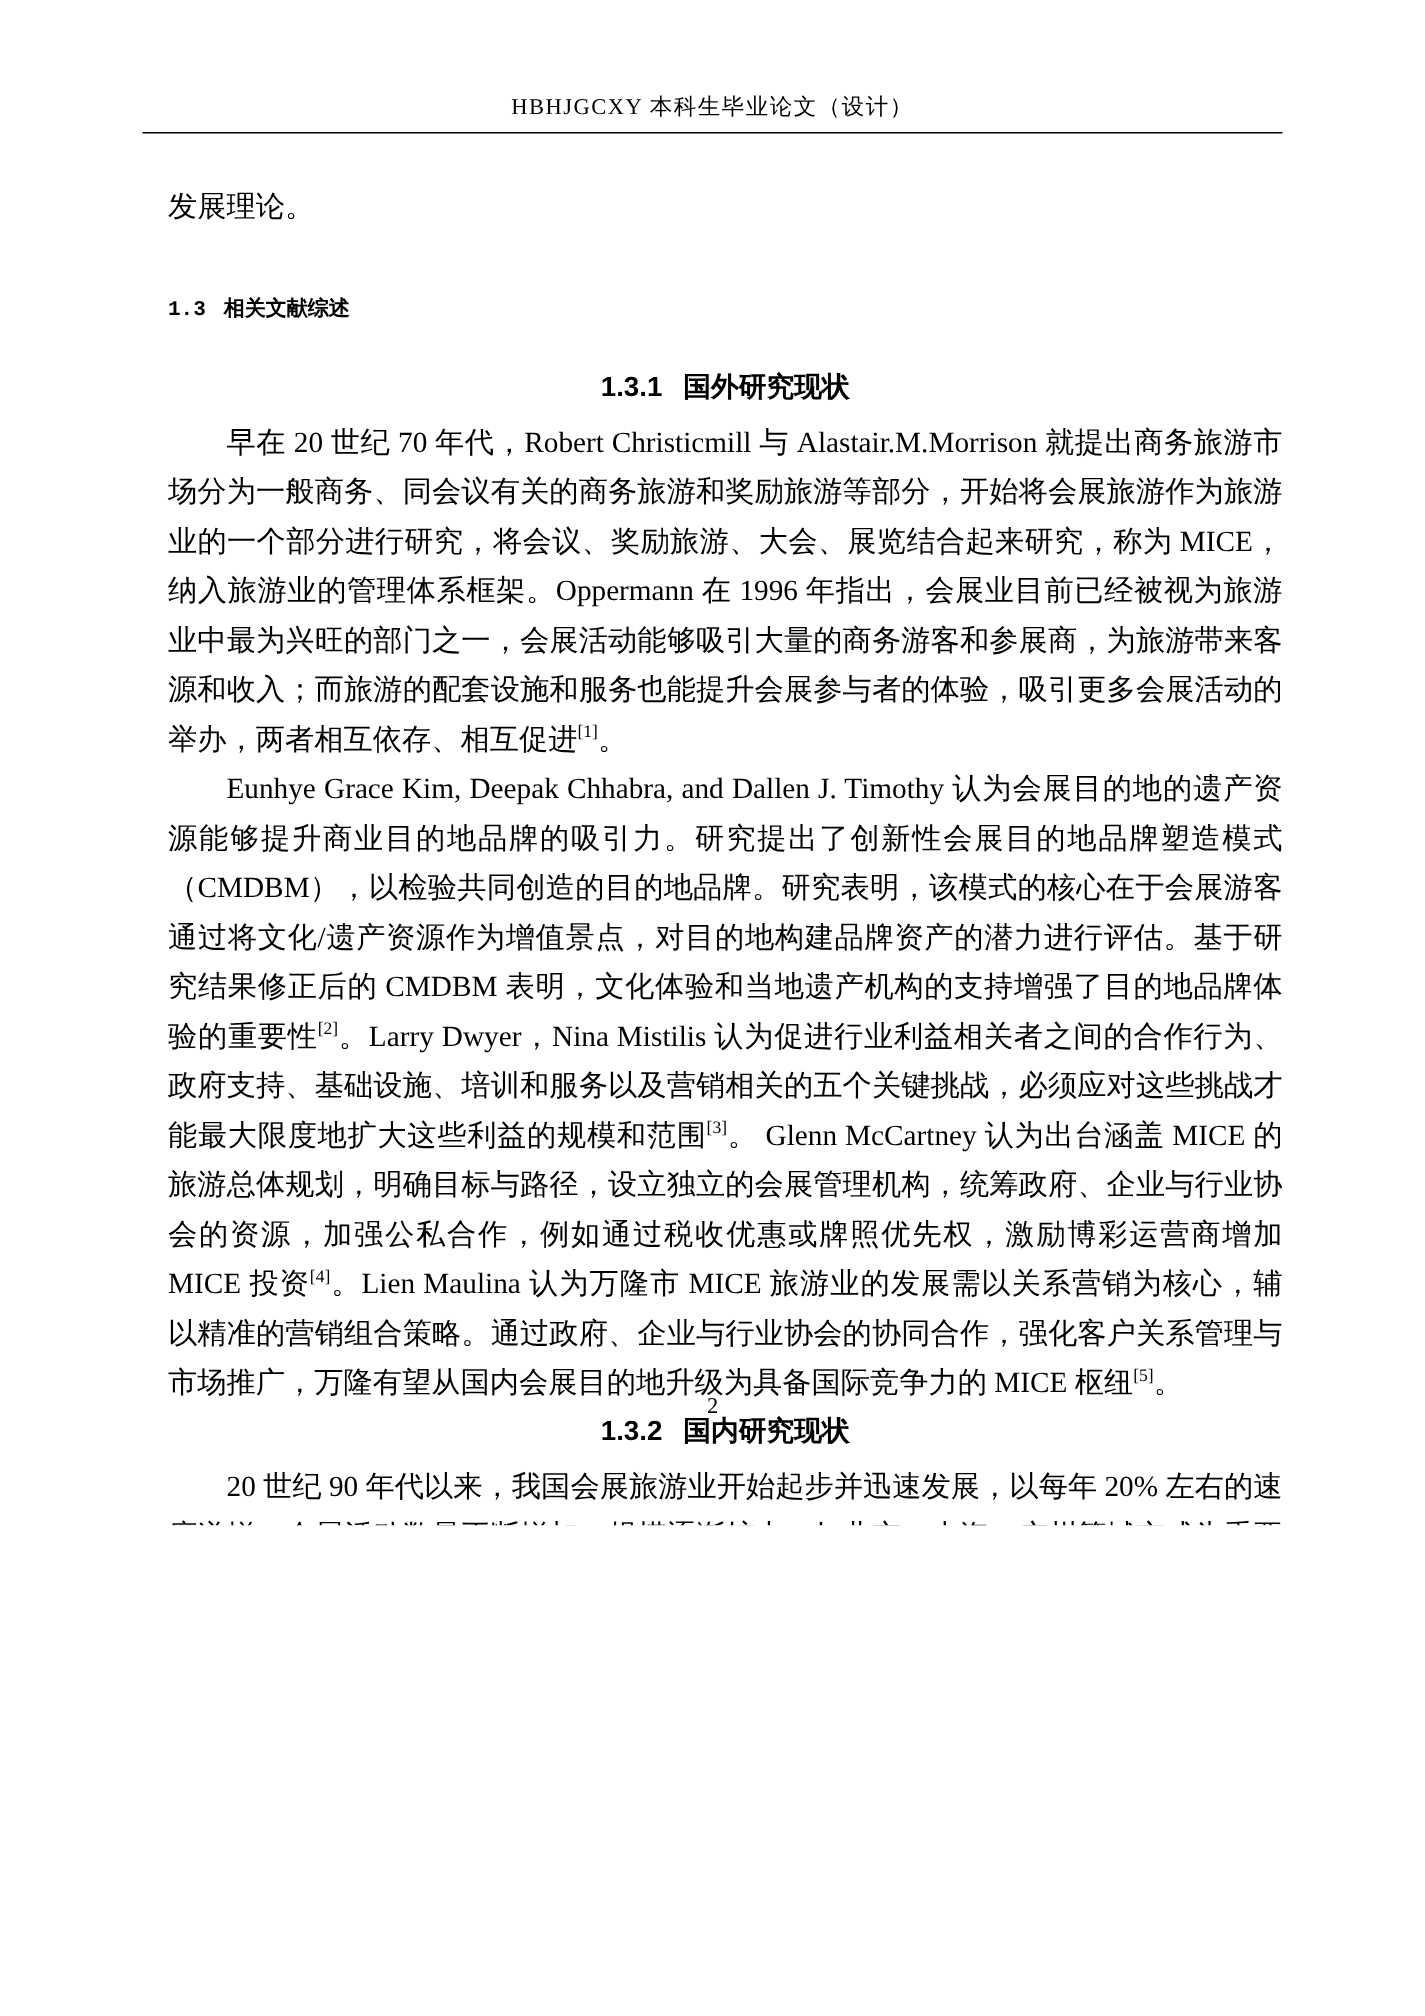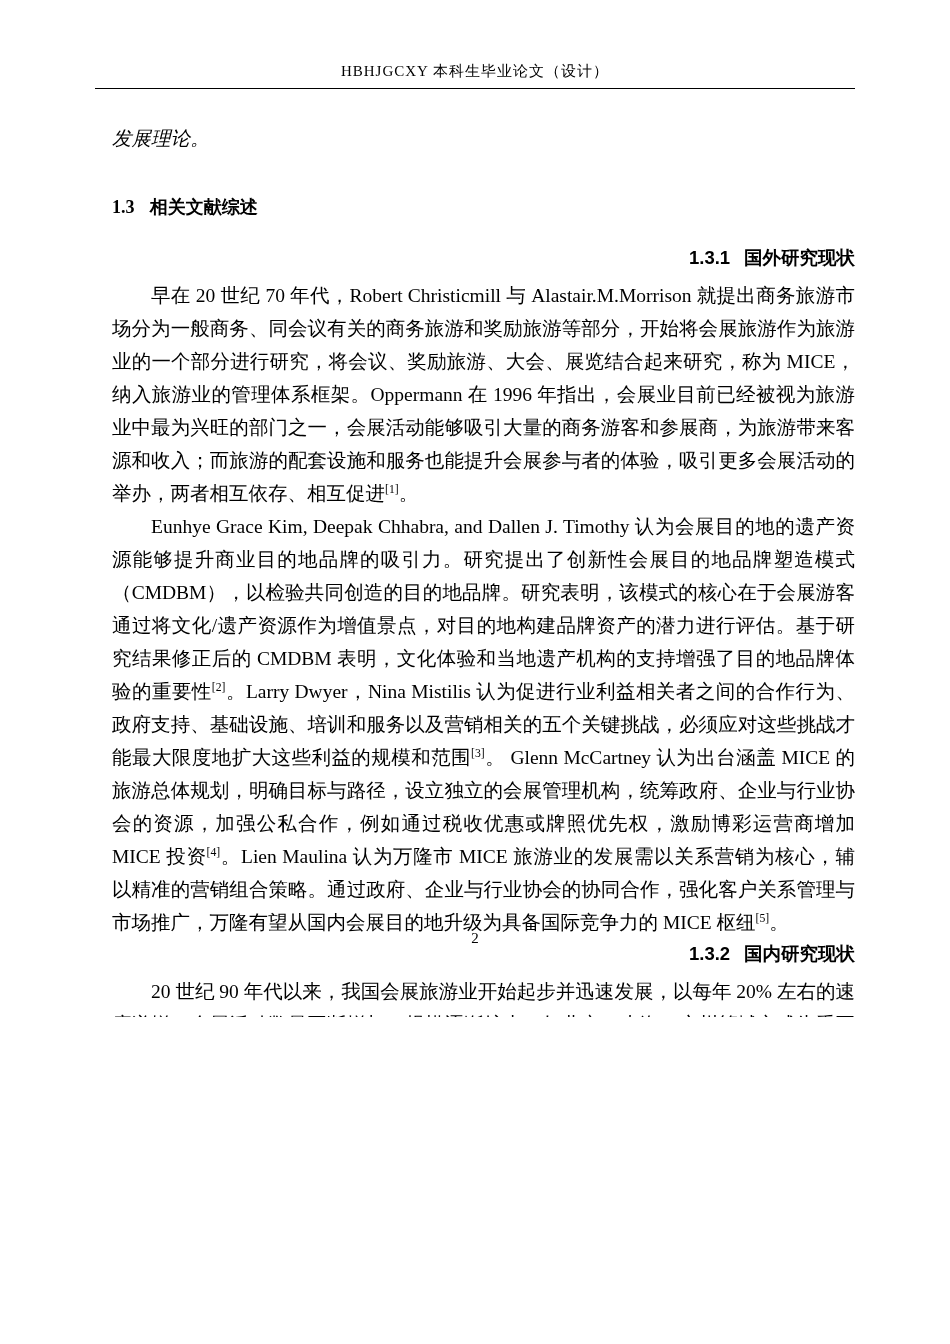--- a/index.html
+++ b/index.html
@@ -37,45 +37,45 @@
     text-align: justify;
   }
 
   p.body-para {
     font-size: 19.5px;
     line-height: 33px;
     text-align: justify;
     text-indent: 2em;
   }
   p.body-para.no-indent { text-indent: 0; }
-  p.carryover { margin-top: 14px; font-style: italic; }
+  p.carryover { margin-top: 14px; }
   p.first-after-heading { margin-top: 9px; }
 
   sup.citation {
     font-size: 0.6em;
     line-height: 0;
     vertical-align: super;
   }
 
   h2.section-heading {
     margin-top: 38px;
-    font-family: Liberation Serif, serif;
-    font-size: 18px;
+    font-family: Liberation Mono, monospace;
+    font-size: 14px;
     font-weight: bold;
     line-height: 28px;
     text-align: left;
   }
   h2.section-heading .heading-number { margin-right: 0.85em; }
 
   h3.subsection-heading {
     font-family: "Liberation Sans", "DejaVu Sans", sans-serif;
     font-size: 18.5px;
     font-weight: bold;
     line-height: 25px;
-    text-align: right;
+    text-align: center;
   }
   h3.subsection-heading .heading-number { margin-right: 0.75em; }
   h3.sub-1 { margin-top: 24px; }
   h3.sub-2 { margin-top: 2px; }
 
   .page-footer {
     position: absolute;
     bottom: 70px;
     left: 0;
     right: 0;

